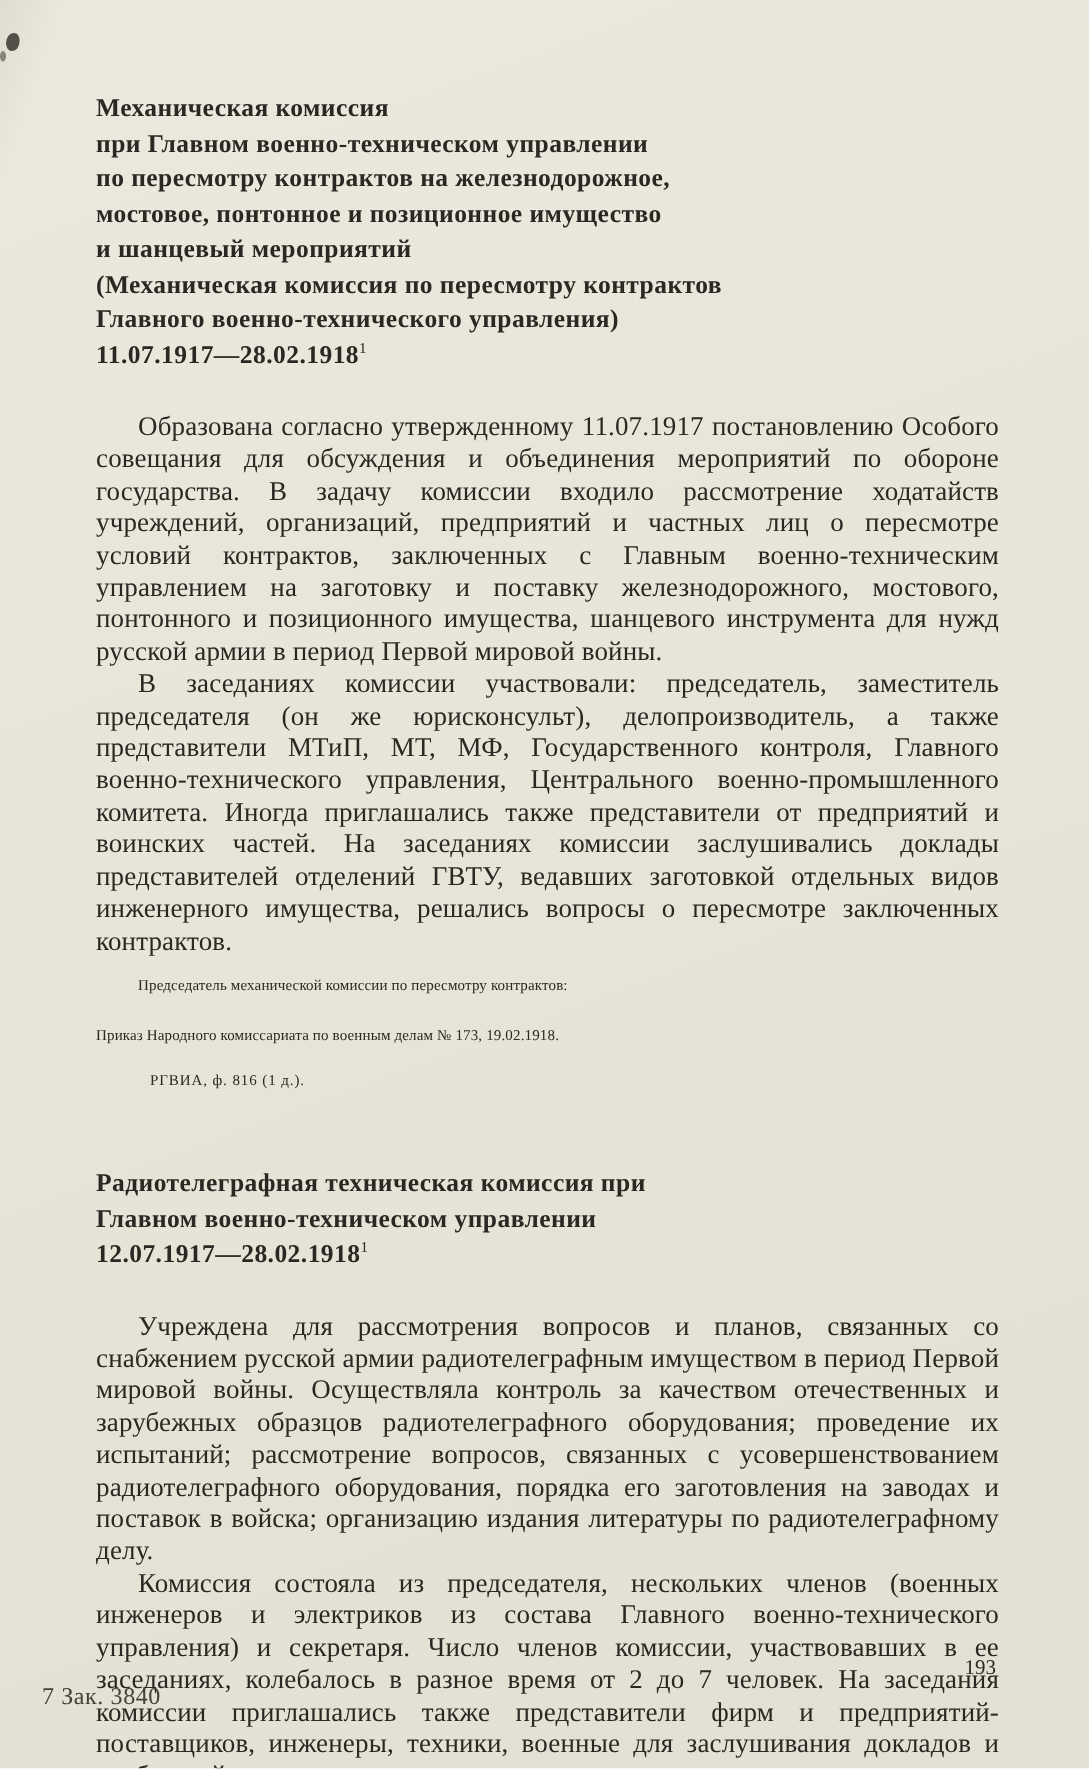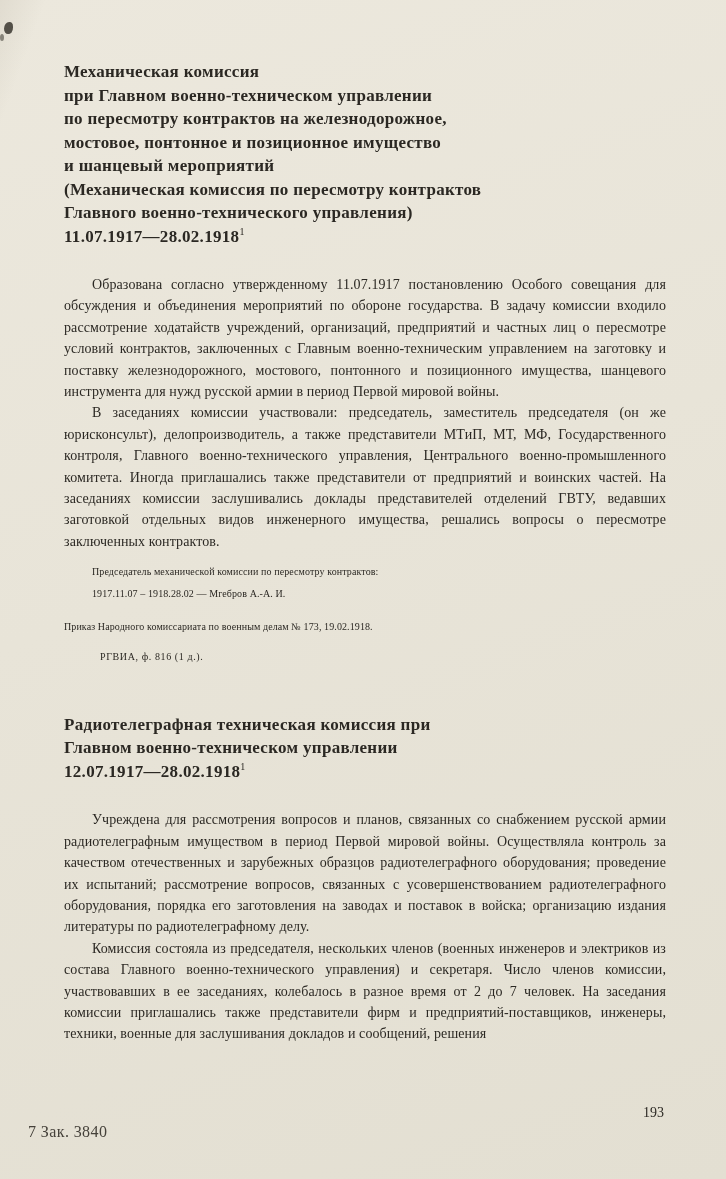--- a/index.html
+++ b/index.html
@@ -28,21 +28,21 @@
     letter-spacing: 0.3px;
   }
   sup.fn-marker {
     font-size: 10px;
     font-weight: normal;
     vertical-align: super;
     line-height: 0;
   }
   .body-para {
     margin: 0;
-    font-size: 14px;
+    font-size: 18px;
     line-height: 21.4px;
     text-align: justify;
     text-indent: 28px;
     letter-spacing: 0.1px;
   }
   .first-para { margin-top: 26px; }
   .line {
     margin: 0;
     font-size: 10px;
     line-height: 21.4px;
@@ -116,21 +116,20 @@
       <div class="title-line">(Механическая комиссия по пересмотру контрактов</div>
       <div class="title-line">Главного военно-технического управления)</div>
       <div class="title-line"><span>11.07.1917—28.02.1918</span><sup class="fn-marker">1</sup></div>
     </div>
 
     <p class="body-para first-para">Образована согласно утвержденному 11.07.1917 постановлению Особого совещания для обсуждения и объединения мероприятий по обороне государства. В задачу комиссии входило рассмотрение ходатайств учреждений, организаций, предприятий и частных лиц о пересмотре условий контрактов, заключенных с Главным военно-техническим управлением на заготовку и поставку железнодорожного, мостового, понтонного и позиционного имущества, шанцевого инструмента для нужд русской армии в период Первой мировой войны.</p>
     <p class="body-para">В заседаниях комиссии участвовали: председатель, заместитель председателя (он же юрисконсульт), делопроизводитель, а также представители МТиП, МТ, МФ, Государственного контроля, Главного военно-технического управления, Центрального военно-промышленного комитета. Иногда приглашались также представители от предприятий и воинских частей. На заседаниях комиссии заслушивались доклады представителей отделений ГВТУ, ведавших заготовкой отдельных видов инженерного имущества, решались вопросы о пересмотре заключенных контрактов.</p>
 
     <div class="chairman-block">
       <p class="line chairman-line">Председатель механической комиссии по пересмотру контрактов:</p>
-      <p class="line chairman-line">1917.11.07 – 1918.28.02  —  Мгебров А.-А. И.</p>
     </div>
 
     <p class="line order-line">Приказ Народного комиссариата по военным делам № 173, 19.02.1918.</p>
     <p class="line archive-line">РГВИА, ф. 816 (1 д.).</p>
 
 
     <div class="title-block section2-title">
       <div class="title-line">Радиотелеграфная техническая комиссия при</div>
       <div class="title-line">Главном военно-техническом управлении</div>
       <div class="title-line"><span>12.07.1917—28.02.1918</span><sup class="fn-marker">1</sup></div>

